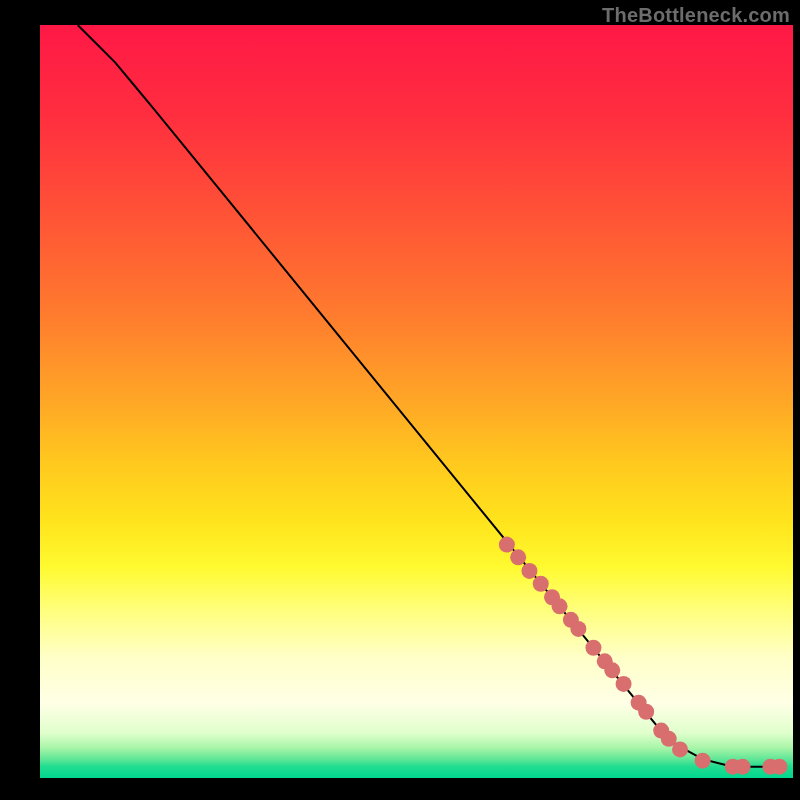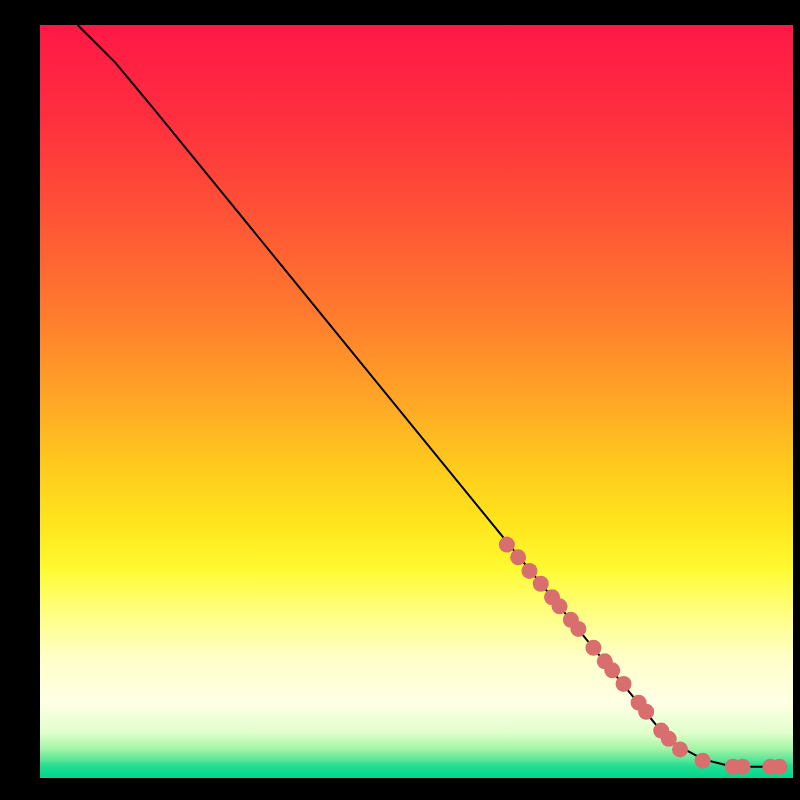--- a/index.html
+++ b/index.html
@@ -29,20 +29,21 @@
   svg {
     position: absolute;
     top: 0;
     left: 0;
   }
 </style>
 </head>
 <body>
 
 <div class="chart-container">
+  <div class="watermark">TheBottleneck.com</div>
   <svg id="chart-svg" width="800" height="800" viewBox="0 0 800 800">
     <defs>
       <linearGradient id="bg-grad" x1="0" y1="0" x2="0" y2="1">
           <stop offset="0.00%" stop-color="#ff1846"></stop>
           <stop offset="12.00%" stop-color="#ff2e3f"></stop>
           <stop offset="25.00%" stop-color="#ff5236"></stop>
           <stop offset="38.00%" stop-color="#ff7a2e"></stop>
           <stop offset="50.00%" stop-color="#ffa726"></stop>
           <stop offset="58.00%" stop-color="#ffc81e"></stop>
           <stop offset="66.00%" stop-color="#ffe41c"></stop>

